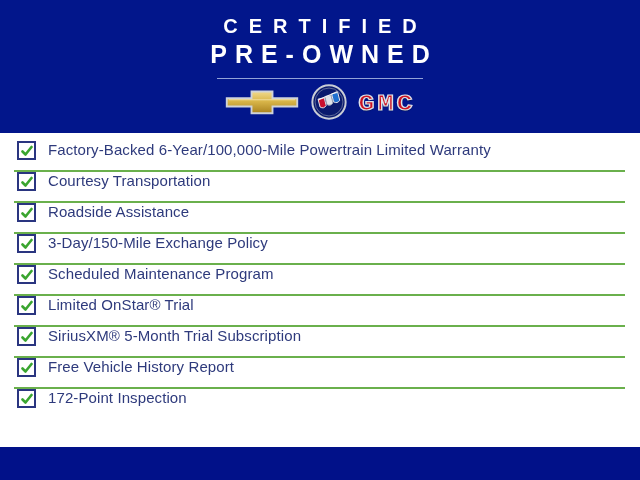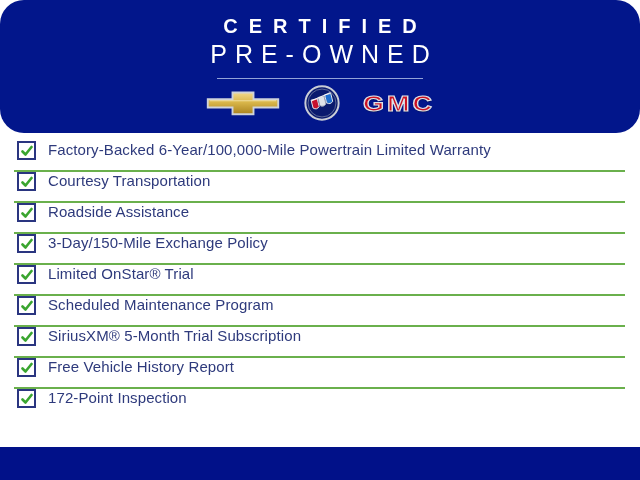--- a/index.html
+++ b/index.html
@@ -9,41 +9,41 @@
     background:#ffffff;
   }
   .cpo-card{
     position:relative;width:640px;height:480px;
     background:var(--body_bg,#fff);
   }
   
   .header{
     position:absolute;top:0;left:0;width:640px;height:133px;
     background:var(--header_bg,#02168b);
-    display:flex;flex-direction:column;align-items:center;border-radius:24px;
+    display:flex;flex-direction:column;align-items:center;
   }
   .title1{
     margin-top:15px;
     color:#ffffff;font-size:20px;font-weight:bold;
     letter-spacing:11px;padding-left:11px;
     line-height:1.1;
   }
   .title2{
     margin-top:4px;
-    color:#ffffff;font-size:25px;font-weight:400;
+    color:#ffffff;font-size:25px;font-weight:700;
     letter-spacing:8px;padding-left:8px;
     line-height:1.1;
   }
   .hdr-divider{
     margin-top:9px;
     width:206px;height:1px;background:var(--divider,#93a3d8);
   }
   .brand-row{
     margin-top:8px;
-    display:flex;align-items:center;gap:23px;height:36px;
+    display:flex;align-items:center;gap:11px;height:36px;font-family:Liberation Mono, monospace;
   }
   .gmc-text{
     color:var(--gmc_red,#cc1122);
     font-size:27px;font-weight:800;letter-spacing:3px;
     -webkit-text-stroke:1.4px #dfe2e8;
     text-shadow:0 1px 1px rgba(0,0,0,.55);
     line-height:1;transform:scaleY(.82);
   }
   
   .list{
@@ -153,38 +153,38 @@
         </span>
       <span class="label">3-Day/150-Mile Exchange Policy</span>
     </div>
 
     <div class="row">
       <span class="checkbox">
           <svg width="12" height="12" viewBox="0 0 12 12">
             <path d="M1.5,6.5 L4.5,9.5 L10.5,2" fill="none" stroke="#3aa52f" stroke-width="2.6" stroke-linecap="round" stroke-linejoin="round"></path>
           </svg>
         </span>
+      <span class="label">Scheduled Maintenance Program</span>
+    </div>
+
+    <div class="row">
+      <span class="checkbox">
+          <svg width="12" height="12" viewBox="0 0 12 12">
+            <path d="M1.5,6.5 L4.5,9.5 L10.5,2" fill="none" stroke="#3aa52f" stroke-width="2.6" stroke-linecap="round" stroke-linejoin="round"></path>
+          </svg>
+        </span>
       <span class="label">Limited OnStar® Trial</span>
     </div>
 
     <div class="row">
       <span class="checkbox">
           <svg width="12" height="12" viewBox="0 0 12 12">
             <path d="M1.5,6.5 L4.5,9.5 L10.5,2" fill="none" stroke="#3aa52f" stroke-width="2.6" stroke-linecap="round" stroke-linejoin="round"></path>
           </svg>
         </span>
-      <span class="label">Scheduled Maintenance Program</span>
-    </div>
-
-    <div class="row">
-      <span class="checkbox">
-          <svg width="12" height="12" viewBox="0 0 12 12">
-            <path d="M1.5,6.5 L4.5,9.5 L10.5,2" fill="none" stroke="#3aa52f" stroke-width="2.6" stroke-linecap="round" stroke-linejoin="round"></path>
-          </svg>
-        </span>
       <span class="label">SiriusXM® 5-Month Trial Subscription</span>
     </div>
 
     <div class="row">
       <span class="checkbox">
           <svg width="12" height="12" viewBox="0 0 12 12">
             <path d="M1.5,6.5 L4.5,9.5 L10.5,2" fill="none" stroke="#3aa52f" stroke-width="2.6" stroke-linecap="round" stroke-linejoin="round"></path>
           </svg>
         </span>
       <span class="label">Free Vehicle History Report</span>

